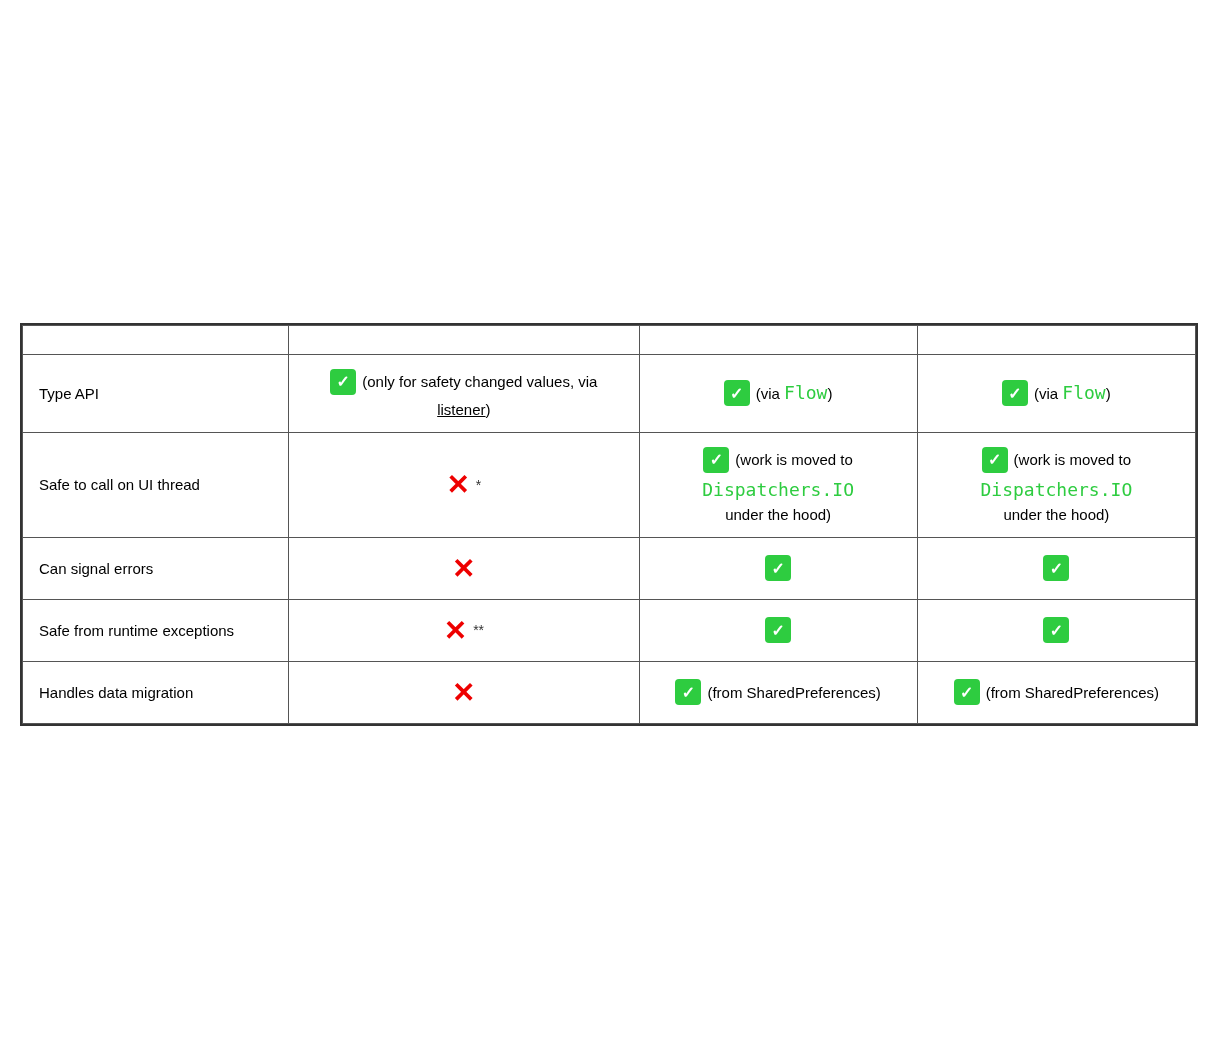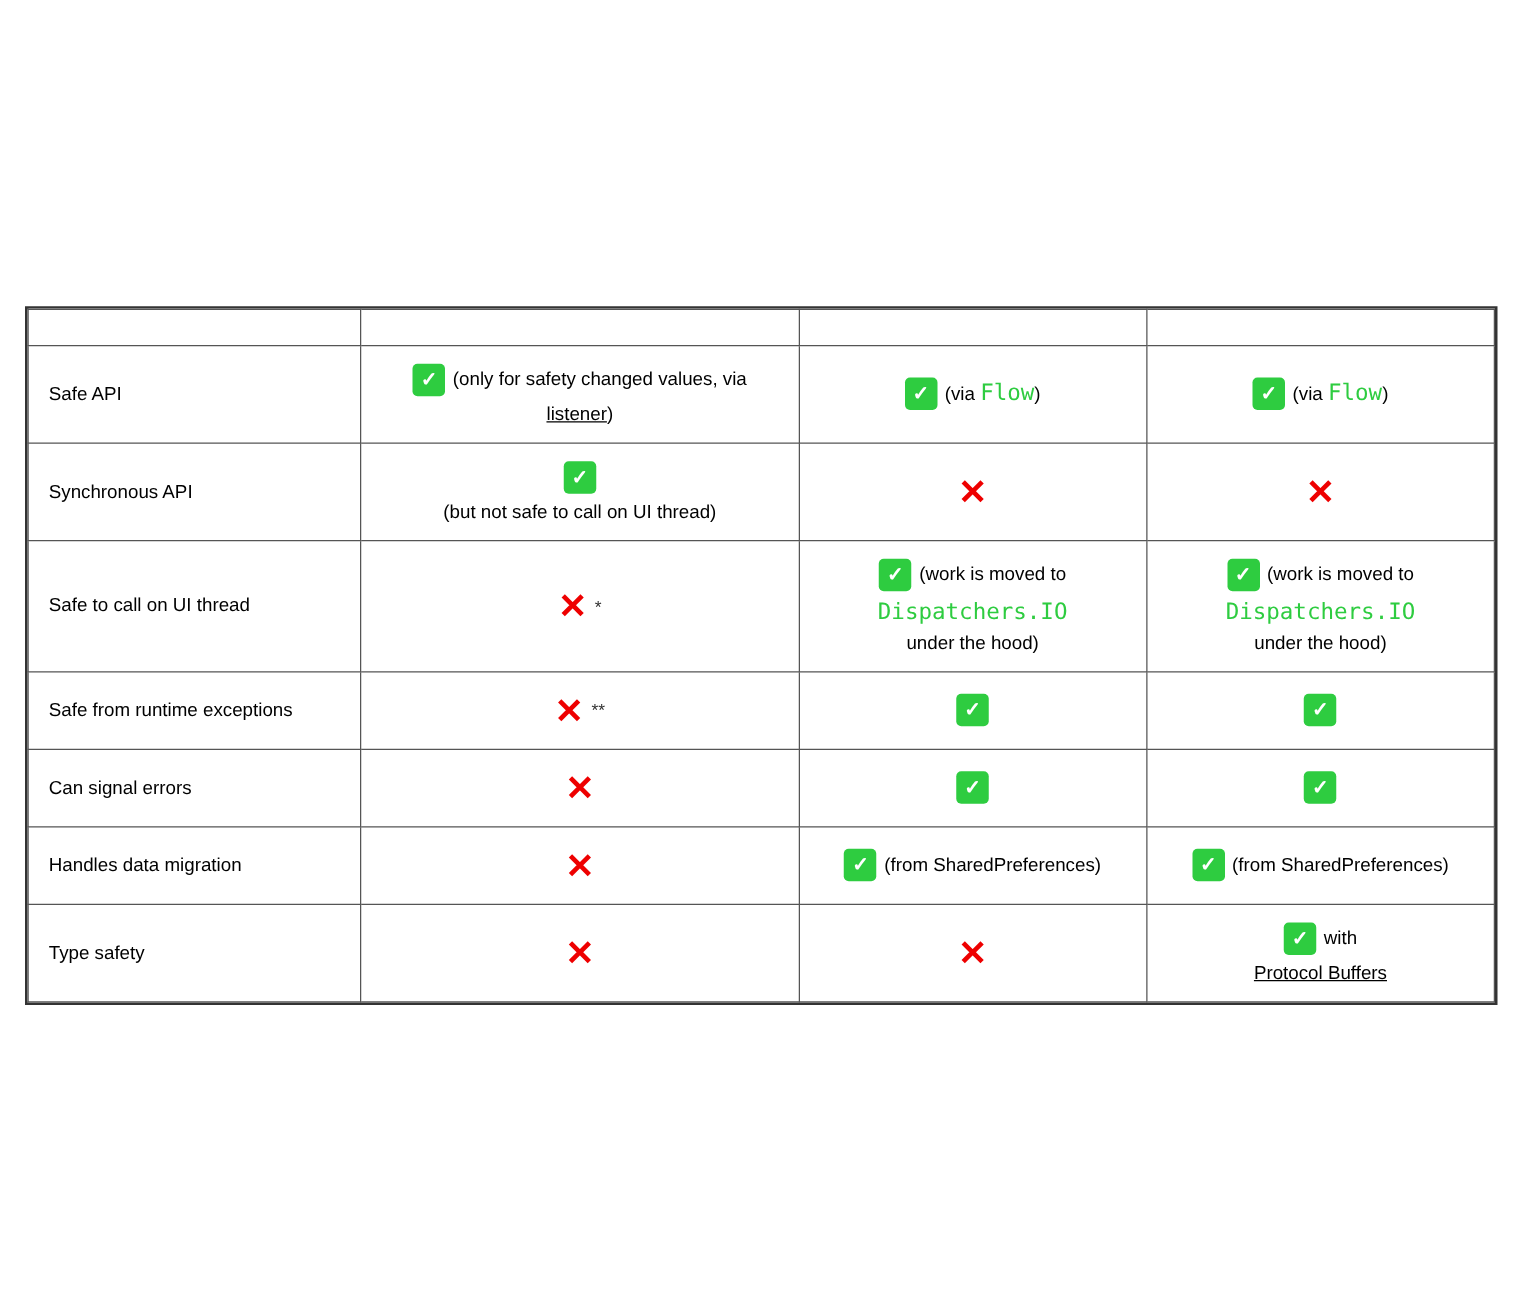--- a/index.html
+++ b/index.html
@@ -83,59 +83,40 @@
     <thead>
       <tr>
         <th></th>
         <th></th>
         <th></th>
         <th></th>
       </tr>
     </thead>
     <tbody id="table-body">
     <tr>
-          <td>Safe API</td>
+          <td>Type API</td>
           <td>
             <div class="cell-content" style="flex-direction: column; align-items: center;">
               <div style="display: flex; align-items: center; gap: 6px;">
                 <span class="check-icon">✓</span>
                 <span>(only for safety changed values, via</span>
               </div>
               <div><a class="link" href="#">listener</a>)</div>
             </div>
           </td>
           <td>
             <div class="cell-content">
               <span class="check-icon">✓</span>
               <span style="line-height: 1.4;">(via <span class="code">Flow</span>)</span>
             </div>
           </td>
           <td>
             <div class="cell-content">
               <span class="check-icon">✓</span>
               <span style="line-height: 1.4;">(via <span class="code">Flow</span>)</span>
-            </div>
-          </td>
-        </tr>
-        <tr>
-          <td>Synchronous API</td>
-          <td>
-            <div class="cell-content" style="flex-direction: column;">
-              <span class="check-icon">✓</span>
-              <span>(but not safe to call on UI thread)</span>
-            </div>
-          </td>
-          <td>
-            <div class="cell-content">
-              <span class="cross-icon">✕</span>
-            </div>
-          </td>
-          <td>
-            <div class="cell-content">
-              <span class="cross-icon">✕</span>
             </div>
           </td>
         </tr>
         <tr>
           <td>Safe to call on UI thread</td>
           <td>
             <div class="cell-content">
               <span class="cross-icon">✕</span>
               <span class="note">*</span>
             </div>
@@ -155,93 +136,71 @@
               <div style="display: flex; align-items: center; gap: 6px;">
                 <span class="check-icon">✓</span>
                 <span>(work is moved to</span>
               </div>
               <span class="code">Dispatchers.IO</span>
               <span>under the hood)</span>
             </div>
           </td>
         </tr>
         <tr>
+          <td>Can signal errors</td>
+          <td>
+            <div class="cell-content">
+              <span class="cross-icon">✕</span>
+            </div>
+          </td>
+          <td>
+            <div class="cell-content">
+              <span class="check-icon">✓</span>
+            </div>
+          </td>
+          <td>
+            <div class="cell-content">
+              <span class="check-icon">✓</span>
+            </div>
+          </td>
+        </tr>
+        <tr>
           <td>Safe from runtime exceptions</td>
           <td>
             <div class="cell-content">
               <span class="cross-icon">✕</span>
               <span class="note">**</span>
             </div>
           </td>
           <td>
             <div class="cell-content">
               <span class="check-icon">✓</span>
             </div>
           </td>
           <td>
             <div class="cell-content">
               <span class="check-icon">✓</span>
             </div>
           </td>
         </tr>
         <tr>
-          <td>Can signal errors</td>
-          <td>
-            <div class="cell-content">
-              <span class="cross-icon">✕</span>
-            </div>
-          </td>
-          <td>
-            <div class="cell-content">
-              <span class="check-icon">✓</span>
-            </div>
-          </td>
-          <td>
-            <div class="cell-content">
-              <span class="check-icon">✓</span>
-            </div>
-          </td>
-        </tr>
-        <tr>
           <td>Handles data migration</td>
           <td>
             <div class="cell-content">
               <span class="cross-icon">✕</span>
             </div>
           </td>
           <td>
             <div class="cell-content">
               <span class="check-icon">✓</span>
               <span>(from SharedPreferences)</span>
             </div>
           </td>
           <td>
             <div class="cell-content">
               <span class="check-icon">✓</span>
               <span>(from SharedPreferences)</span>
-            </div>
-          </td>
-        </tr>
-        <tr>
-          <td>Type safety</td>
-          <td>
-            <div class="cell-content">
-              <span class="cross-icon">✕</span>
-            </div>
-          </td>
-          <td>
-            <div class="cell-content">
-              <span class="cross-icon">✕</span>
-            </div>
-          </td>
-          <td>
-            <div class="cell-content" style="flex-direction: column;">
-              <div style="display: flex; align-items: center; gap: 6px;">
-                <span class="check-icon">✓</span>
-                <span>with</span>
-              </div>
-              <a class="link" href="#">Protocol Buffers</a>
             </div>
           </td>
         </tr>
       </tbody>
   </table>
 </div>
 
 </body></html>

